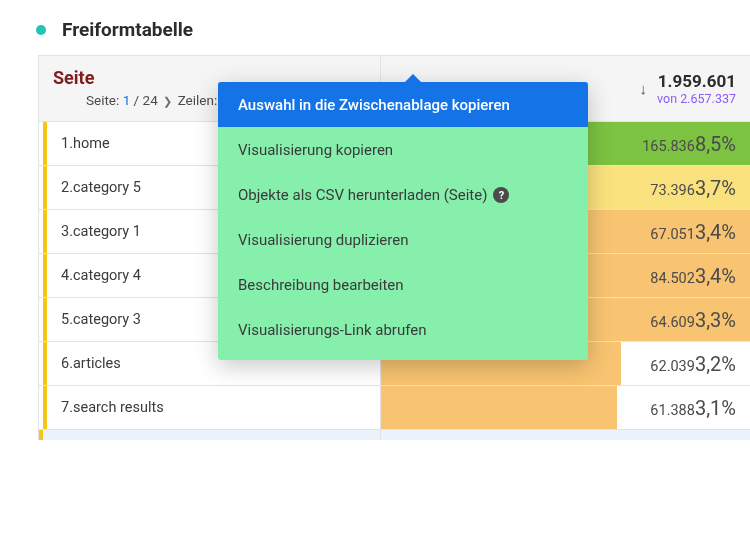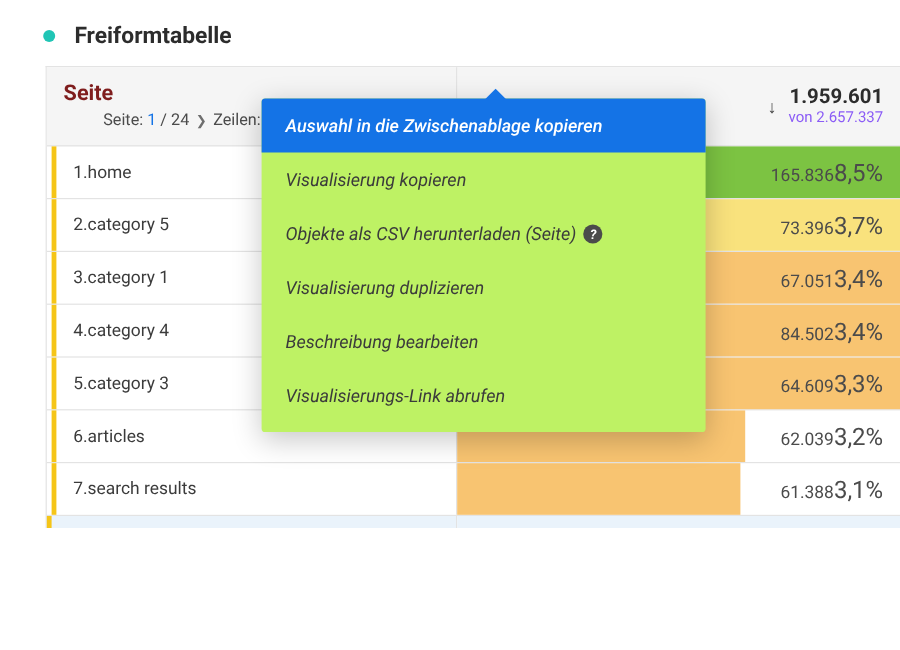--- a/index.html
+++ b/index.html
@@ -135,26 +135,25 @@
       align-items: baseline;
     }
     .val-num { font-size: 14.5px; color: #4b4b4b; }
     .val-pct { font-size: 20px; color: #4b4b4b; min-width: 34px; text-align: right; }
     
     .context-menu {
       position: absolute;
       left: 218px;
       top: 82px;
       width: 370px;
-      background: #bef264;
+      background: #86efac;
       border-radius: 3px;
       box-shadow: 0 6px 24px rgba(0,0,0,0.22);
       z-index: 20;
       padding-bottom: 8px;
-      font-style: italic;
     }
     .context-menu::before {
       content: "";
       position: absolute;
       top: -8px;
       left: 186px;
       width: 0; height: 0;
       border-left: 9px solid transparent;
       border-right: 9px solid transparent;
       border-bottom: 9px solid #1473e6;

